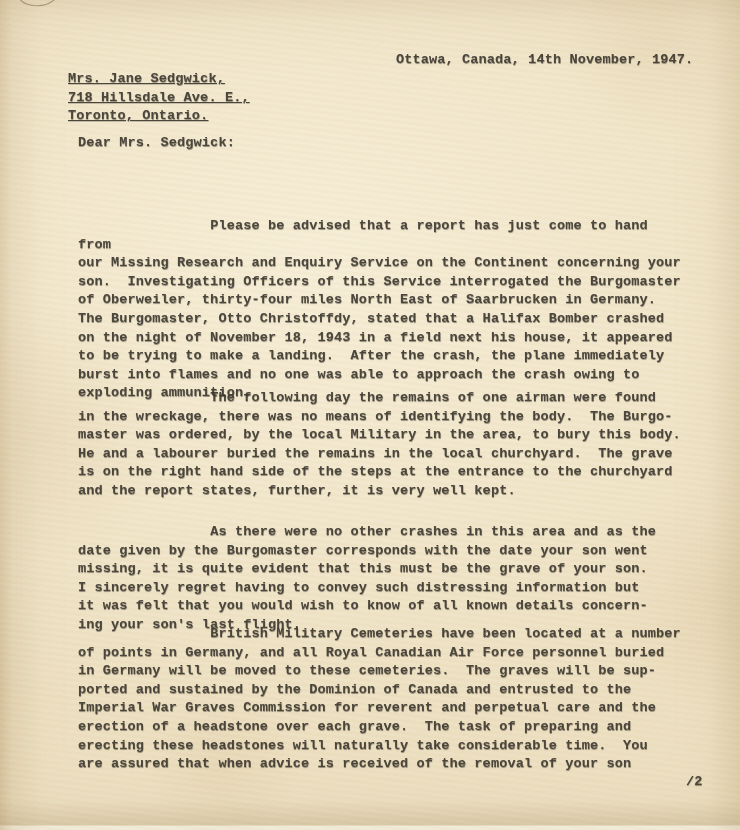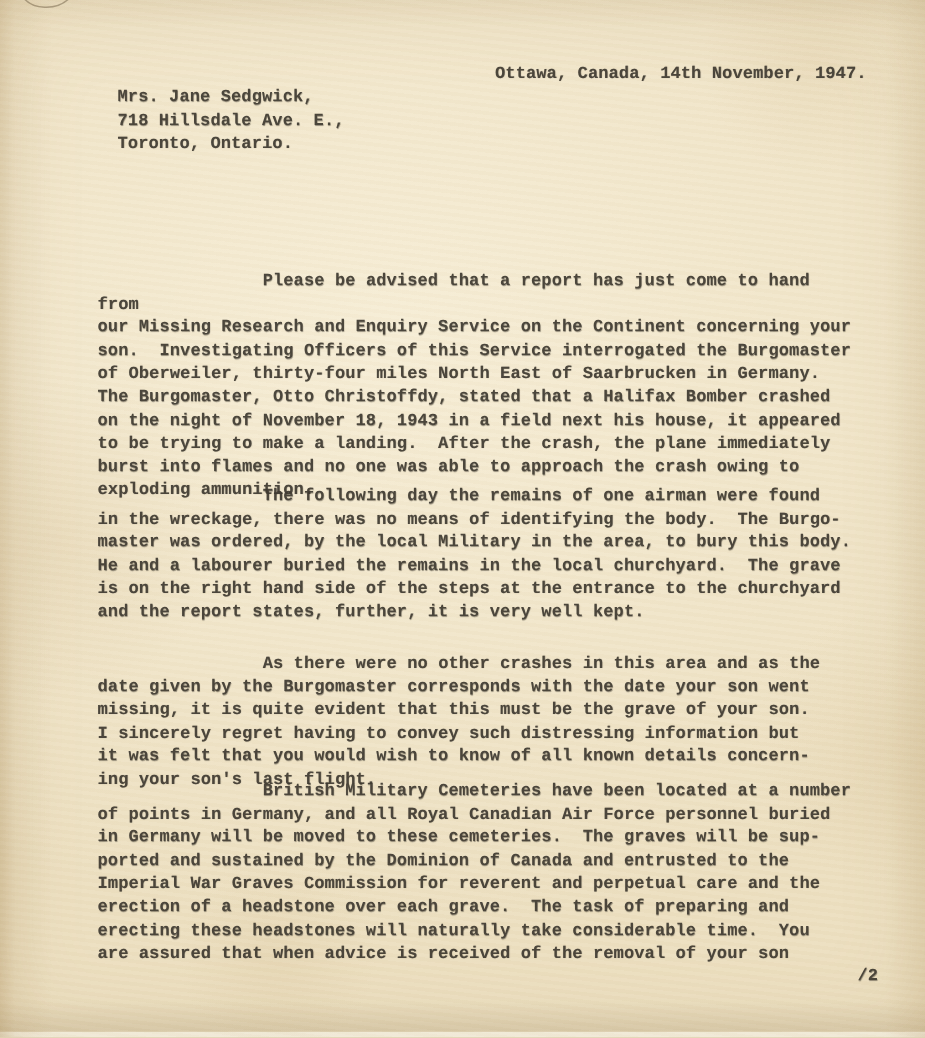--- a/index.html
+++ b/index.html
@@ -38,21 +38,21 @@
     color: #3f3a31;
   }
   .block {
     position: absolute;
     white-space: pre-wrap;
     text-shadow: 0.3px 0.5px 0.7px rgba(62,56,46,0.55);
     opacity: 0.93;
     letter-spacing: 0.1px;
   }
   .date-line   { left: 396px; top: 51px;  }
-  .address     { left: 94px;  top: 70px;  }
+  .address     { left: 68px;  top: 70px; text-decoration: underline;  }
   .salutation  { left: 78px;  top: 134px; }
   .para-1      { left: 78px;  top: 165px; width: 610px; }
   .para-2      { left: 78px;  top: 217px; width: 610px; }
   .para-3      { left: 78px;  top: 389px; width: 610px; }
   .para-4      { left: 78px;  top: 507px; width: 610px; margin-top: 16px; }
   .para-5      { left: 78px;  top: 625px; width: 610px; }
   .page-marker { left: 686px; top: 773px; }
   .pencil-mark {
     position: absolute;
     left: 16px;
@@ -69,20 +69,21 @@
   <svg class="pencil-mark" viewBox="0 0 42 15" xmlns="http://www.w3.org/2000/svg">
     <path d="M2,2 C9,13 30,14 40,3" stroke="rgba(112,96,70,0.5)" stroke-width="1.2" fill="none"></path>
   </svg>
 
   <div class="block date-line">Ottawa, Canada, 14th November, 1947.</div>
 
   <div class="block address">Mrs. Jane Sedgwick,
 718 Hillsdale Ave. E.,
 Toronto, Ontario.</div>
 
+  <div class="block salutation">Dear Mrs. Sedgwick:</div>
 
 
   <div class="block para-2">                Please be advised that a report has just come to hand from
 our Missing Research and Enquiry Service on the Continent concerning your
 son.  Investigating Officers of this Service interrogated the Burgomaster
 of Oberweiler, thirty-four miles North East of Saarbrucken in Germany.
 The Burgomaster, Otto Christoffdy, stated that a Halifax Bomber crashed
 on the night of November 18, 1943 in a field next his house, it appeared
 to be trying to make a landing.  After the crash, the plane immediately
 burst into flames and no one was able to approach the crash owing to

